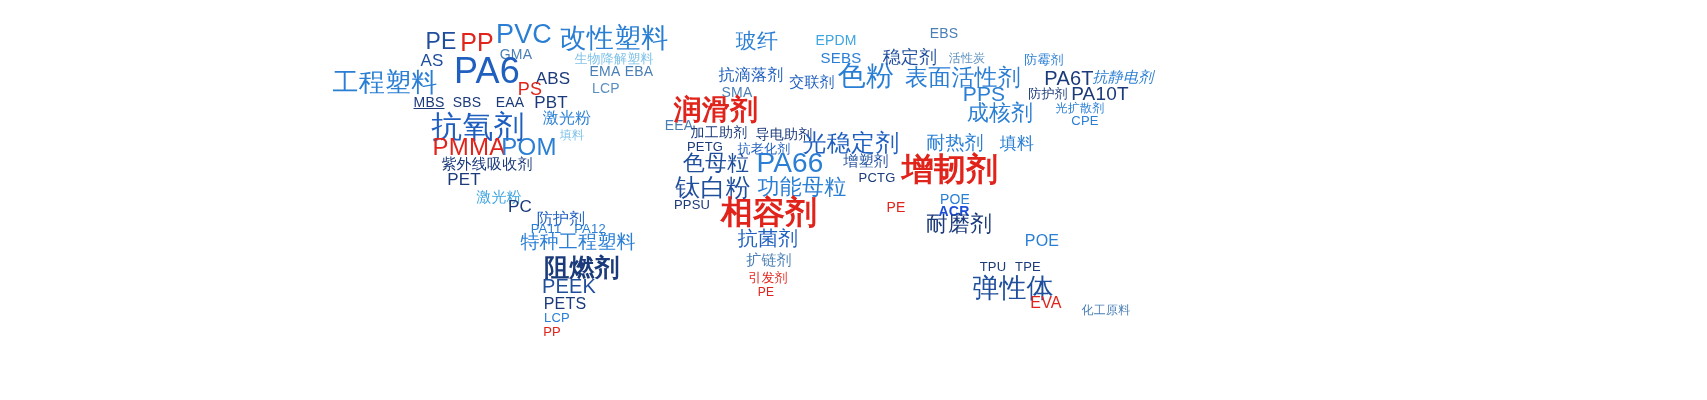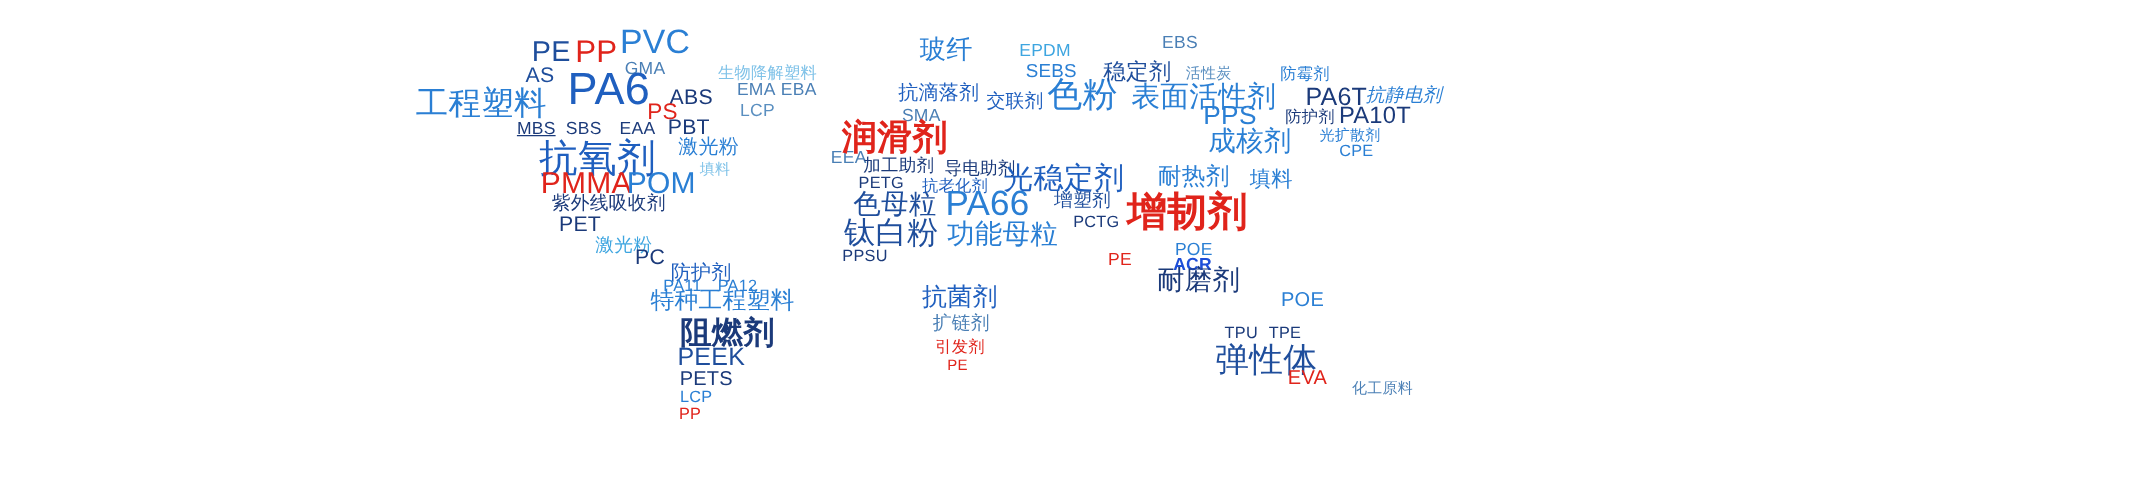--- a/index.html
+++ b/index.html
@@ -34,20 +34,21 @@
   }
 </style>
 </head>
 <body>
 
 <div id="cloud-canvas" style="width: 1707px; height: 400px; background: rgb(255, 255, 255);">
     <span class="cloud-word w-normal" style="left: 441px; top: 41px; font-size: 23px; color: rgb(31, 78, 156);">PE</span>
     <span class="cloud-word w-normal" style="left: 477px; top: 42px; font-size: 25px; color: rgb(224, 36, 27);">PP</span>
     <span class="cloud-word w-normal" style="left: 524px; top: 34px; font-size: 27px; color: rgb(42, 127, 212);">PVC</span>
     <span class="cloud-word w-normal" style="left: 516px; top: 54px; font-size: 14px; color: rgb(74, 127, 181);">GMA</span>
+    <span class="cloud-word w-normal" style="left: 614px; top: 38px; font-size: 27px; color: rgb(42, 127, 212);">改性塑料</span>
     <span class="cloud-word w-normal" style="left: 614px; top: 58px; font-size: 13px; color: rgb(127, 194, 232);">生物降解塑料</span>
     <span class="cloud-word w-normal" style="left: 757px; top: 40px; font-size: 21px; color: rgb(42, 127, 212);">玻纤</span>
     <span class="cloud-word w-normal" style="left: 836px; top: 40px; font-size: 14px; color: rgb(61, 165, 224);">EPDM</span>
     <span class="cloud-word w-normal" style="left: 944px; top: 33px; font-size: 14px; color: rgb(74, 127, 181);">EBS</span>
     <span class="cloud-word w-normal" style="left: 432px; top: 60px; font-size: 17px; color: rgb(31, 78, 156);">AS</span>
     <span class="cloud-word w-normal" style="left: 487px; top: 71px; font-size: 36px; color: rgb(31, 95, 191);">PA6</span>
     <span class="cloud-word w-normal" style="left: 385px; top: 82px; font-size: 26px; color: rgb(42, 127, 212);">工程塑料</span>
     <span class="cloud-word w-normal" style="left: 553px; top: 78px; font-size: 17px; color: rgb(27, 58, 122);">ABS</span>
     <span class="cloud-word w-normal" style="left: 605px; top: 71px; font-size: 14px; color: rgb(74, 127, 181);">EMA</span>
     <span class="cloud-word w-normal" style="left: 639px; top: 71px; font-size: 14px; color: rgb(74, 127, 181);">EBA</span>
@@ -94,20 +95,21 @@
     <span class="cloud-word w-bold" style="left: 950px; top: 169px; font-size: 32px; color: rgb(224, 36, 27);">增韧剂</span>
     <span class="cloud-word w-normal" style="left: 487px; top: 163px; font-size: 15px; color: rgb(27, 58, 122);">紫外线吸收剂</span>
     <span class="cloud-word w-normal" style="left: 464px; top: 179px; font-size: 17px; color: rgb(27, 58, 122);">PET</span>
     <span class="cloud-word w-normal" style="left: 877px; top: 177px; font-size: 13px; color: rgb(27, 58, 122);">PCTG</span>
     <span class="cloud-word w-normal" style="left: 713px; top: 187px; font-size: 25px; color: rgb(31, 78, 156);">钛白粉</span>
     <span class="cloud-word w-normal" style="left: 802px; top: 187px; font-size: 22px; color: rgb(42, 127, 212);">功能母粒</span>
     <span class="cloud-word w-normal" style="left: 499px; top: 196px; font-size: 15px; color: rgb(61, 165, 224);">激光粉</span>
     <span class="cloud-word w-normal" style="left: 955px; top: 199px; font-size: 14px; color: rgb(42, 127, 212);">POE</span>
     <span class="cloud-word w-normal" style="left: 954px; top: 211px; font-size: 14px; color: #1d4ed8; font-weight: bold;">ACR</span>
     <span class="cloud-word w-normal" style="left: 692px; top: 204px; font-size: 13px; color: rgb(27, 58, 122);">PPSU</span>
+    <span class="cloud-word w-bold" style="left: 769px; top: 212px; font-size: 32px; color: rgb(224, 36, 27);">相容剂</span>
     <span class="cloud-word w-normal" style="left: 520px; top: 206px; font-size: 17px; color: rgb(27, 58, 122);">PC</span>
     <span class="cloud-word w-normal" style="left: 561px; top: 219px; font-size: 16px; color: rgb(31, 95, 191);">防护剂</span>
     <span class="cloud-word w-normal" style="left: 896px; top: 207px; font-size: 14px; color: rgb(224, 36, 27);">PE</span>
     <span class="cloud-word w-normal" style="left: 959px; top: 224px; font-size: 22px; color: rgb(27, 58, 122);">耐磨剂</span>
     <span class="cloud-word w-normal" style="left: 546px; top: 228px; font-size: 13px; color: rgb(42, 127, 212);">PA11</span>
     <span class="cloud-word w-normal" style="left: 590px; top: 228px; font-size: 13px; color: rgb(42, 127, 212);">PA12</span>
     <span class="cloud-word w-normal" style="left: 578px; top: 241px; font-size: 19px; color: rgb(42, 127, 212);">特种工程塑料</span>
     <span class="cloud-word w-normal" style="left: 768px; top: 238px; font-size: 20px; color: rgb(31, 95, 191);">抗菌剂</span>
     <span class="cloud-word w-normal" style="left: 1042px; top: 241px; font-size: 16px; color: rgb(42, 127, 212);">POE</span>
     <span class="cloud-word w-normal" style="left: 769px; top: 259px; font-size: 15px; color: rgb(74, 127, 181);">扩链剂</span>

